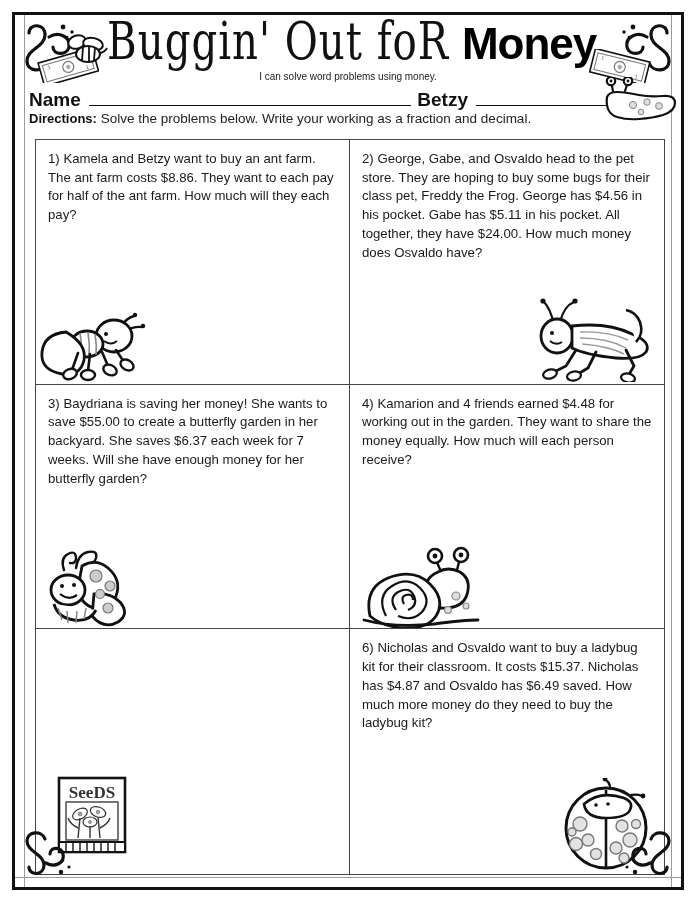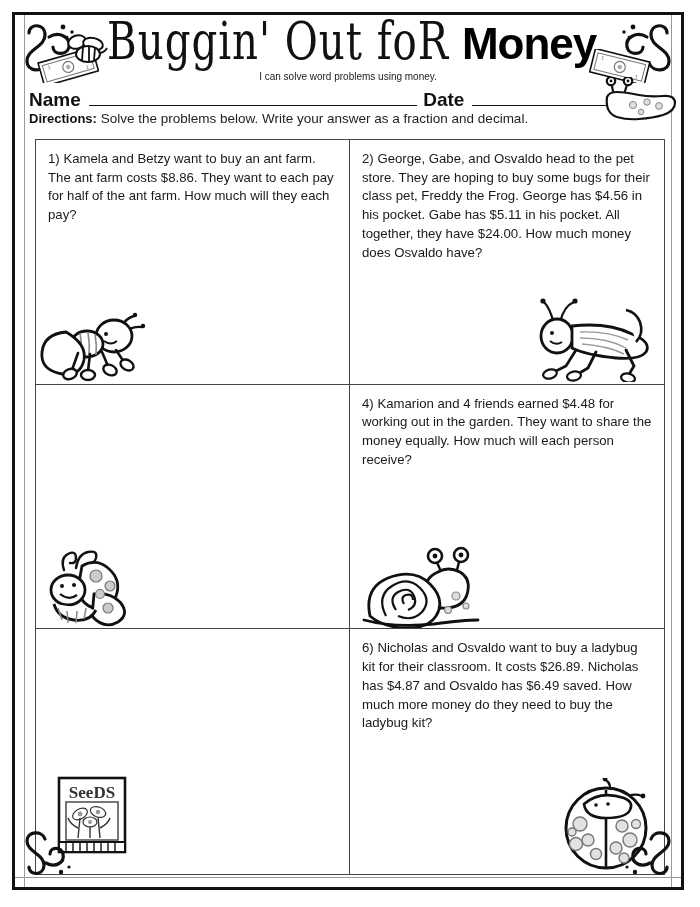--- a/index.html
+++ b/index.html
@@ -311,27 +311,27 @@
   <div class="header">
     <div class="title-row">
       <span class="title-script">Buggin' Out foR</span><span class="title-bold">Money</span>
     </div>
     <div class="subtitle">I can solve word problems using money.</div>
   </div>
 
   <div class="namedate">
     <span class="field-label">Name</span>
     <span class="blank-line blank-name"></span>
-    <span class="field-label">Date</span>
+    <span class="field-label">Betzy</span>
     <span class="blank-line blank-date"></span>
   </div>
 
   <div class="directions">
     <b>Directions:</b>
-    <span>Solve the problems below.  Write your answer as a fraction and decimal.</span>
+    <span>Solve the problems below.  Write your working as a fraction and decimal.</span>
   </div>
 
   <div class="grid">
 
     <div class="cell border-r border-b">
       <div class="problem-text">1)  Kamela and Betzy want to buy an ant farm.  The ant farm costs $8.86. They want to each pay for half of the ant farm.  How much will they each pay?</div>
       <div class="art art-ant">
         <svg width="118" height="76" viewBox="0 0 118 76">
           <g fill="none" stroke="#111" stroke-width="2.4" stroke-linecap="round">
             <path d="M88 20 q6 -10 14 -12"></path>
@@ -393,20 +393,21 @@
           <g fill="#fff" stroke="#111" stroke-width="2.2">
             <ellipse cx="20" cy="78" rx="7" ry="4.5" transform="rotate(-15 20 78)"></ellipse>
             <ellipse cx="44" cy="80" rx="7" ry="4.5" transform="rotate(-10 44 80)"></ellipse>
             <ellipse cx="98" cy="82" rx="7" ry="4.5" transform="rotate(12 98 82)"></ellipse>
           </g>
         </svg>
       </div>
     </div>
 
     <div class="cell border-r border-b">
+      <div class="problem-text">3)  Baydriana is saving her money! She wants to save $55.00 to create a butterfly garden in her backyard.  She saves $6.37 each week for 7 weeks.  Will she have enough money for her butterfly garden?</div>
       <div class="art art-butter">
         <svg width="120" height="80" viewBox="0 0 120 80">
           <g fill="none" stroke="#111" stroke-width="2.4" stroke-linecap="round">
             <path d="M30 22 q-4 -12 4 -16 q8 -4 8 4 q0 6 -6 5"></path>
             <path d="M42 20 q2 -14 12 -16 q10 -2 8 6 q-2 7 -8 5"></path>
           </g>
           <path d="M48 18 q14 -8 26 2 q14 12 8 28 q-6 16 -22 12 q-14 -4 -16 -20 z" fill="#fff" stroke="#111" stroke-width="2.8"></path>
           <path d="M60 46 q16 -2 26 8 q10 12 -2 20 q-14 8 -26 -6 z" fill="#fff" stroke="#111" stroke-width="2.8"></path>
           <g fill="#ccc" stroke="#777" stroke-width="1.2">
             <circle cx="62" cy="28" r="6"></circle>
@@ -490,21 +491,21 @@
             <path d="M40 68 L40 78"></path>
               <path d="M47 68 L47 78"></path>
               <path d="M54 68 L54 78"></path>
               <path d="M61 68 L61 78"></path>
           </g>
         </svg>
       </div>
     </div>
 
     <div class="cell">
-      <div class="problem-text">6)  Nicholas and Osvaldo want to buy a ladybug kit for their classroom.  It costs $26.89.  Nicholas has $4.87 and Osvaldo has $6.49 saved.  How much more money do they need to buy the ladybug kit?</div>
+      <div class="problem-text">6)  Nicholas and Osvaldo want to buy a ladybug kit for their classroom.  It costs $15.37.  Nicholas has $4.87 and Osvaldo has $6.49 saved.  How much more money do they need to buy the ladybug kit?</div>
       <div class="art art-ladybug">
         <svg width="104" height="92" viewBox="0 0 104 92">
           <g fill="none" stroke="#111" stroke-width="2.2" stroke-linecap="round">
             <path d="M52 18 q2 -12 -4 -16"></path>
               <path d="M64 22 q10 -8 20 -4"></path>
           </g>
           <circle cx="47" cy="1" r="2.4" fill="#111"></circle>
           <circle cx="85" cy="18" r="2.4" fill="#111"></circle>
           <circle cx="48" cy="50" r="40" fill="#fff" stroke="#111" stroke-width="3"></circle>
           <path d="M48 12 L48 90" stroke="#111" stroke-width="2.6"></path>

